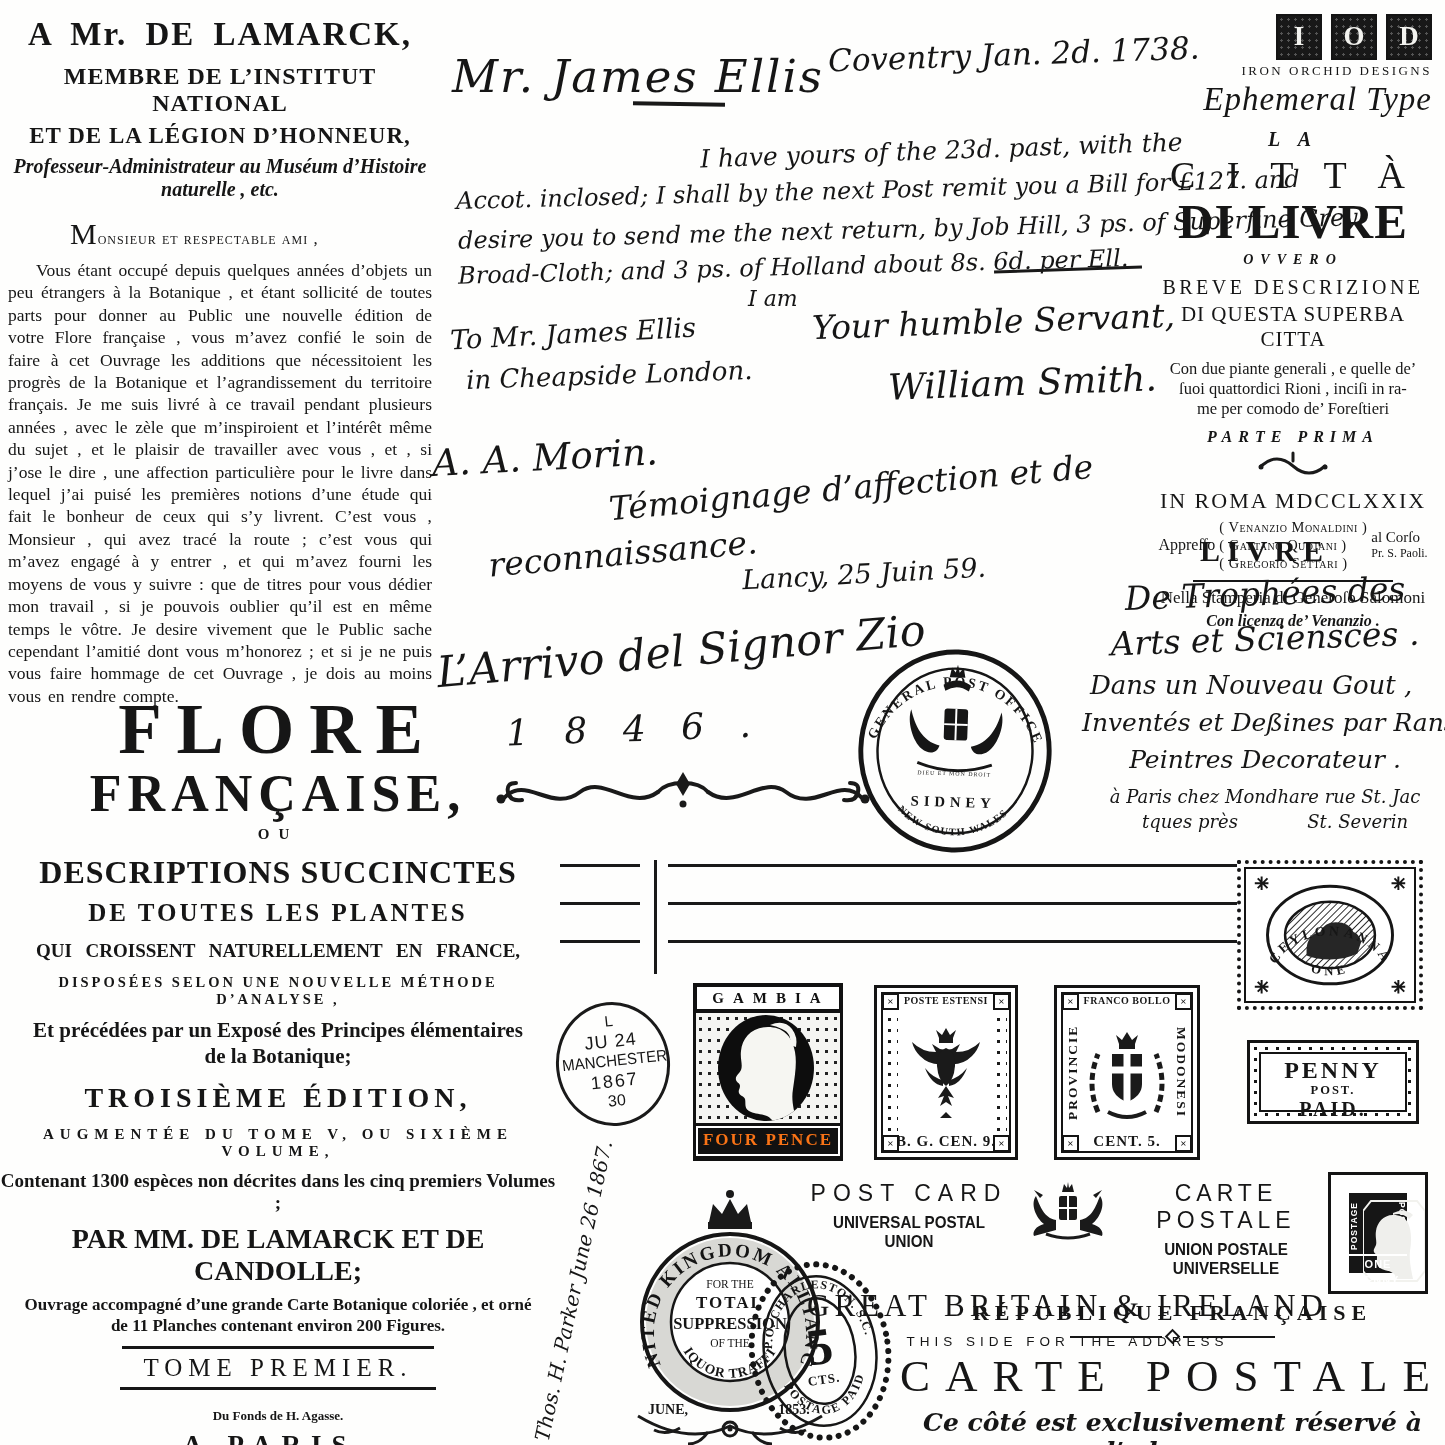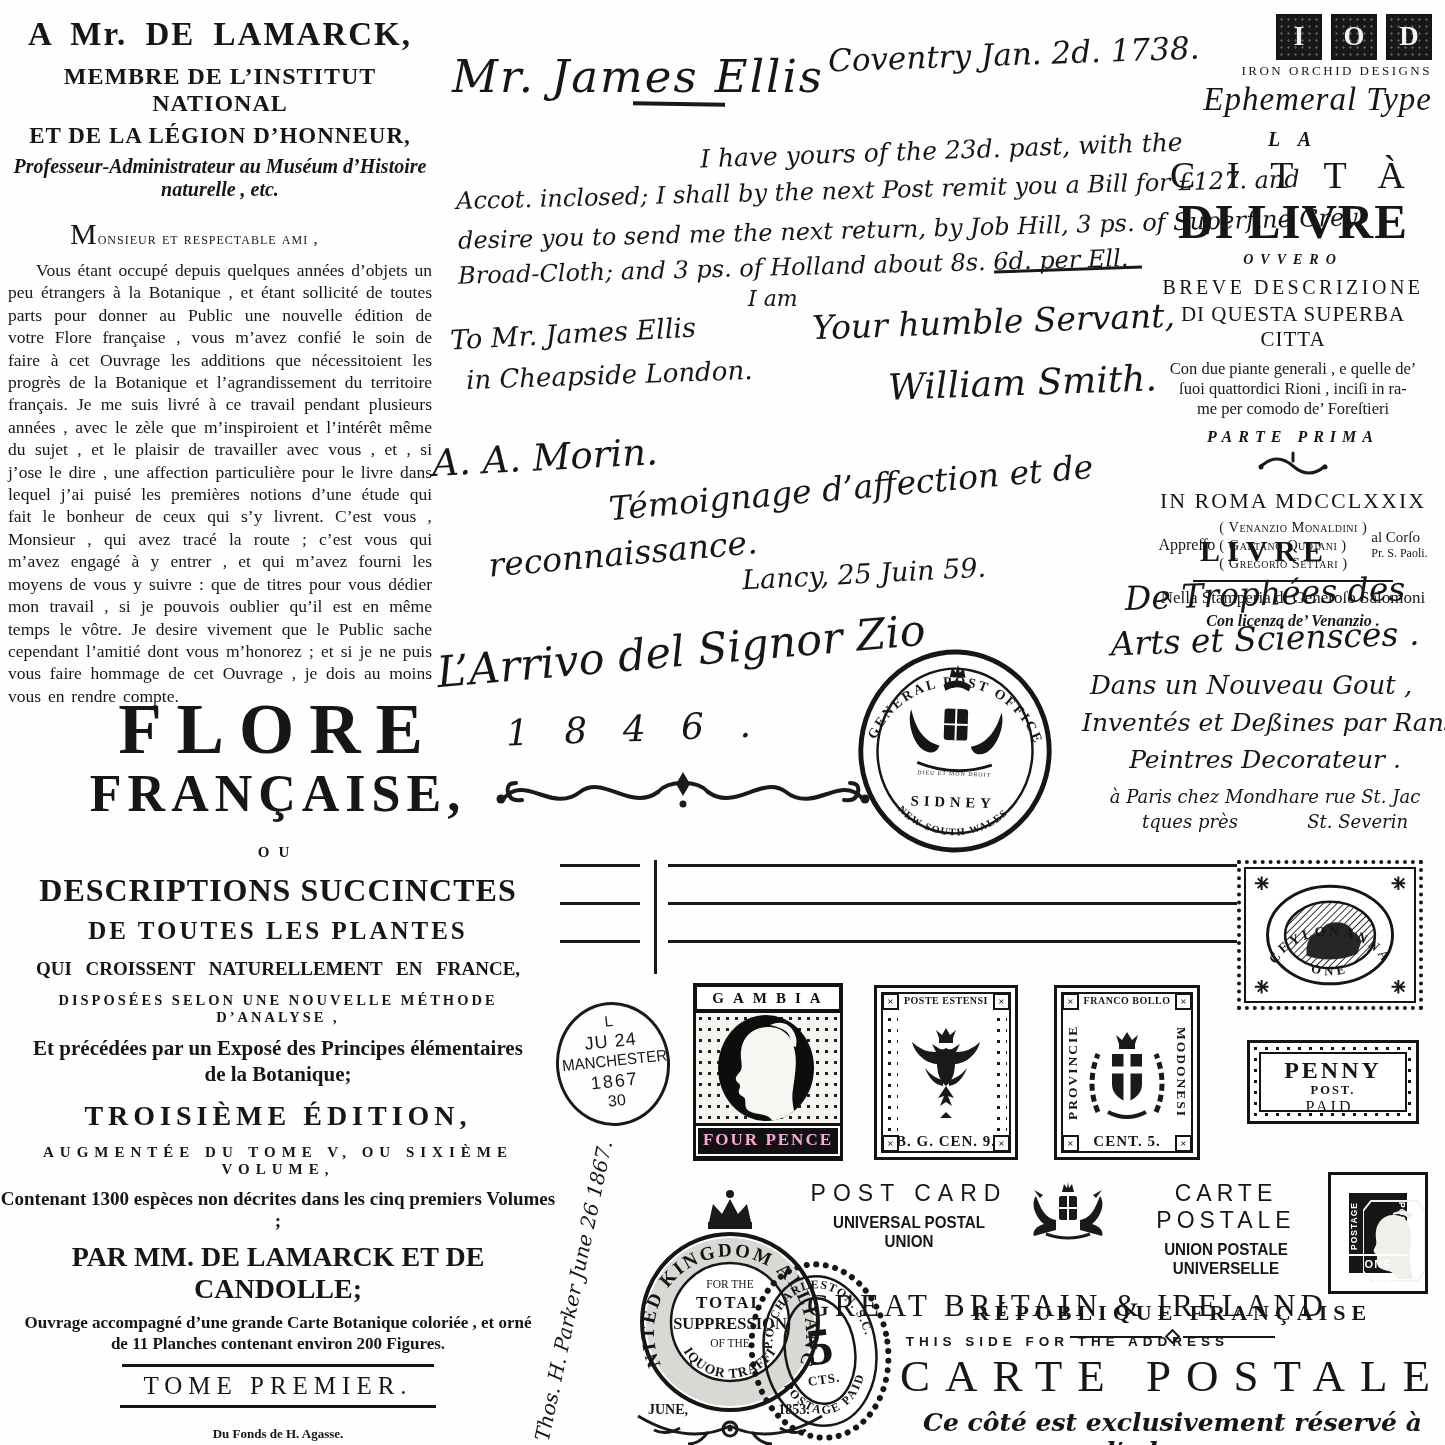--- a/index.html
+++ b/index.html
@@ -79,21 +79,21 @@
 .lv-l3{font-size:26px;margin-top:12px;text-align:left;padding-left:8px}
 .lv-l4{font-size:25px;margin-top:8px;text-align:left}
 .lv-l5{font-size:25px;margin-top:8px}
 .lv-l6{font-size:18px;margin-top:12px}
 .lv-l7{display:flex;justify-content:space-between;padding:0 40px 0 60px;font-size:18px;margin-top:4px}
 
 
 .flore{left:0;top:694px;width:556px;text-align:center}
 .fl-t{font-size:71px;font-weight:bold;letter-spacing:15px;line-height:1}
 .fl-s{font-size:52px;font-weight:bold;letter-spacing:6px;line-height:1.05;margin-top:2px}
-.fl-ou{font-size:15px;font-weight:bold;letter-spacing:9px;margin-top:22px}
+.fl-ou{font-size:15px;font-weight:bold;letter-spacing:9px;margin-top:4px}
 .fl-d1{font-size:32px;font-weight:bold;letter-spacing:1px;margin-top:11px}
 .fl-d2{font-size:25px;font-weight:bold;letter-spacing:3px;margin-top:8px}
 .fl-qui{font-size:19px;font-weight:bold;word-spacing:9px;margin-top:13px}
 .fl-disp{font-size:14.5px;font-weight:bold;letter-spacing:3px;margin-top:12px}
 .fl-p1{font-size:21px;font-weight:bold;margin-top:10px}
 .fl-p2{font-size:21px;font-weight:bold;margin-top:1px}
 .fl-ed{font-size:28px;font-weight:bold;letter-spacing:5px;margin-top:13px}
 .fl-aug{font-size:15px;font-weight:bold;letter-spacing:6px;margin-top:12px}
 .fl-cont{font-size:19px;font-weight:bold;margin-top:10px}
 .fl-par{font-size:28px;font-weight:bold;margin-top:9px}
@@ -122,21 +122,21 @@
 .pm .p4{font-size:18px;letter-spacing:2px}.pm .p5{font-size:16px}
 
 .gambia{left:693px;top:983px;width:150px;height:178px;border:3px solid #111;background:#111;
   box-sizing:border-box}
 .gambia .top{background:#fff;border:1px solid #111;color:#111;font-weight:bold;font-size:15px;
   letter-spacing:9px;text-align:center;height:22px;line-height:22px;padding-left:6px}
 .gambia .mid{position:relative;height:110px;margin-top:3px;
   background:#f5f5f2 radial-gradient(circle,#222 1.5px,transparent 1.7px);background-size:9px 11px}
 .gambia .oval{position:absolute;left:22px;top:2px;width:96px;height:106px;background:#0d0d0d;
   border-radius:50%;overflow:hidden}
-.gambia .bot{background:#111;border:2px solid #fff;color:#f9a8d4;font-weight:bold;font-size:17px;
+.gambia .bot{background:#111;border:2px solid #fff;color:#f97316;font-weight:bold;font-size:17px;
   letter-spacing:2px;text-align:center;height:26px;line-height:23px;margin-top:3px}
 
 .stamp2{border:3px solid #141414;background:#fff;box-sizing:border-box;padding:4px}
 .estensi{left:874px;top:985px;width:144px;height:175px}
 .modena{left:1054px;top:985px;width:146px;height:175px}
 .st-in{position:relative;border:2px solid #141414;height:100%;box-sizing:border-box}
 .st-x{position:absolute;width:17px;height:17px;border:2px solid #141414;box-sizing:border-box;
   font-size:11px;line-height:13px;text-align:center;font-weight:bold;background:#fff;z-index:2}
 .st-x.tl{left:-1px;top:-1px}.st-x.tr{right:-1px;top:-1px}
 .st-x.bl{left:-1px;bottom:-1px}.st-x.br{right:-1px;bottom:-1px}
@@ -156,35 +156,35 @@
   padding:3px;box-sizing:border-box}
 .ceylon .in{border:2.5px solid #141414;height:100%;box-sizing:border-box;position:relative}
 
 .pennypost{left:1247px;top:1040px;width:172px;height:84px;border:3px solid #141414;box-sizing:border-box;
   background:#fff radial-gradient(circle,#161616 1.7px,transparent 1.9px);background-size:11px 11px;
   padding:9px}
 .pennypost .in{border:2px solid #141414;background:#fff;height:100%;box-sizing:border-box;
   text-align:center;line-height:1}
 .pp1{font-size:24px;font-weight:bold;letter-spacing:3px;margin-top:4px}
 .pp2{font-size:12.5px;font-weight:bold;letter-spacing:2px;margin-top:2px}
-.pp3{font-size:16px;font-weight:normal;letter-spacing:3px;margin-top:2px}
+.pp3{font-size:20px;font-weight:bold;letter-spacing:3px;margin-top:2px}
 
 
 .parker{left:530px;top:1438px;font-size:20px;transform:rotate(-78deg);transform-origin:0 0}
 .alliance{left:580px;top:1176px;width:300px;height:270px}
 .charleston{left:744px;top:1256px;width:152px;height:190px;transform:rotate(-8deg)}
 
 .pcgb{left:800px;top:1180px;width:535px;text-align:center}
 .pc-row{display:flex;align-items:flex-start;justify-content:space-between}
 .pc-col{width:218px}
 .pc-en{font-size:23px;letter-spacing:7px;font-family:"Liberation Sans",sans-serif}
 .pc-upu{font-size:16.5px;font-weight:bold;margin-top:6px;font-family:"Liberation Sans",sans-serif;
   transform:scaleX(.92);transform-origin:center}
 .pc-gbi{font-size:31px;letter-spacing:5px;margin-top:10px}
-.pc-side{font-size:13.5px;font-weight:bold;letter-spacing:5px;margin-top:10px;
+.pc-side{font-size:13.5px;font-weight:normal;letter-spacing:5px;margin-top:10px;
   font-family:"Liberation Sans",sans-serif}
 
 .onepenny{left:1328px;top:1172px;width:100px;height:122px;border:3px solid #141414;background:#fff;
   padding:18px;box-sizing:border-box}
 .onepenny .in{position:relative;background:#161616;height:100%;color:#fff}
 .op-side{position:absolute;top:8px;bottom:22px;width:13px;font-size:8.5px;font-weight:bold;
   letter-spacing:1px;writing-mode:vertical-rl;text-align:center;color:#fff;
   font-family:"Liberation Sans",sans-serif}
 .op-side.l{left:0;transform:rotate(180deg)}
 .op-side.r{right:0}

